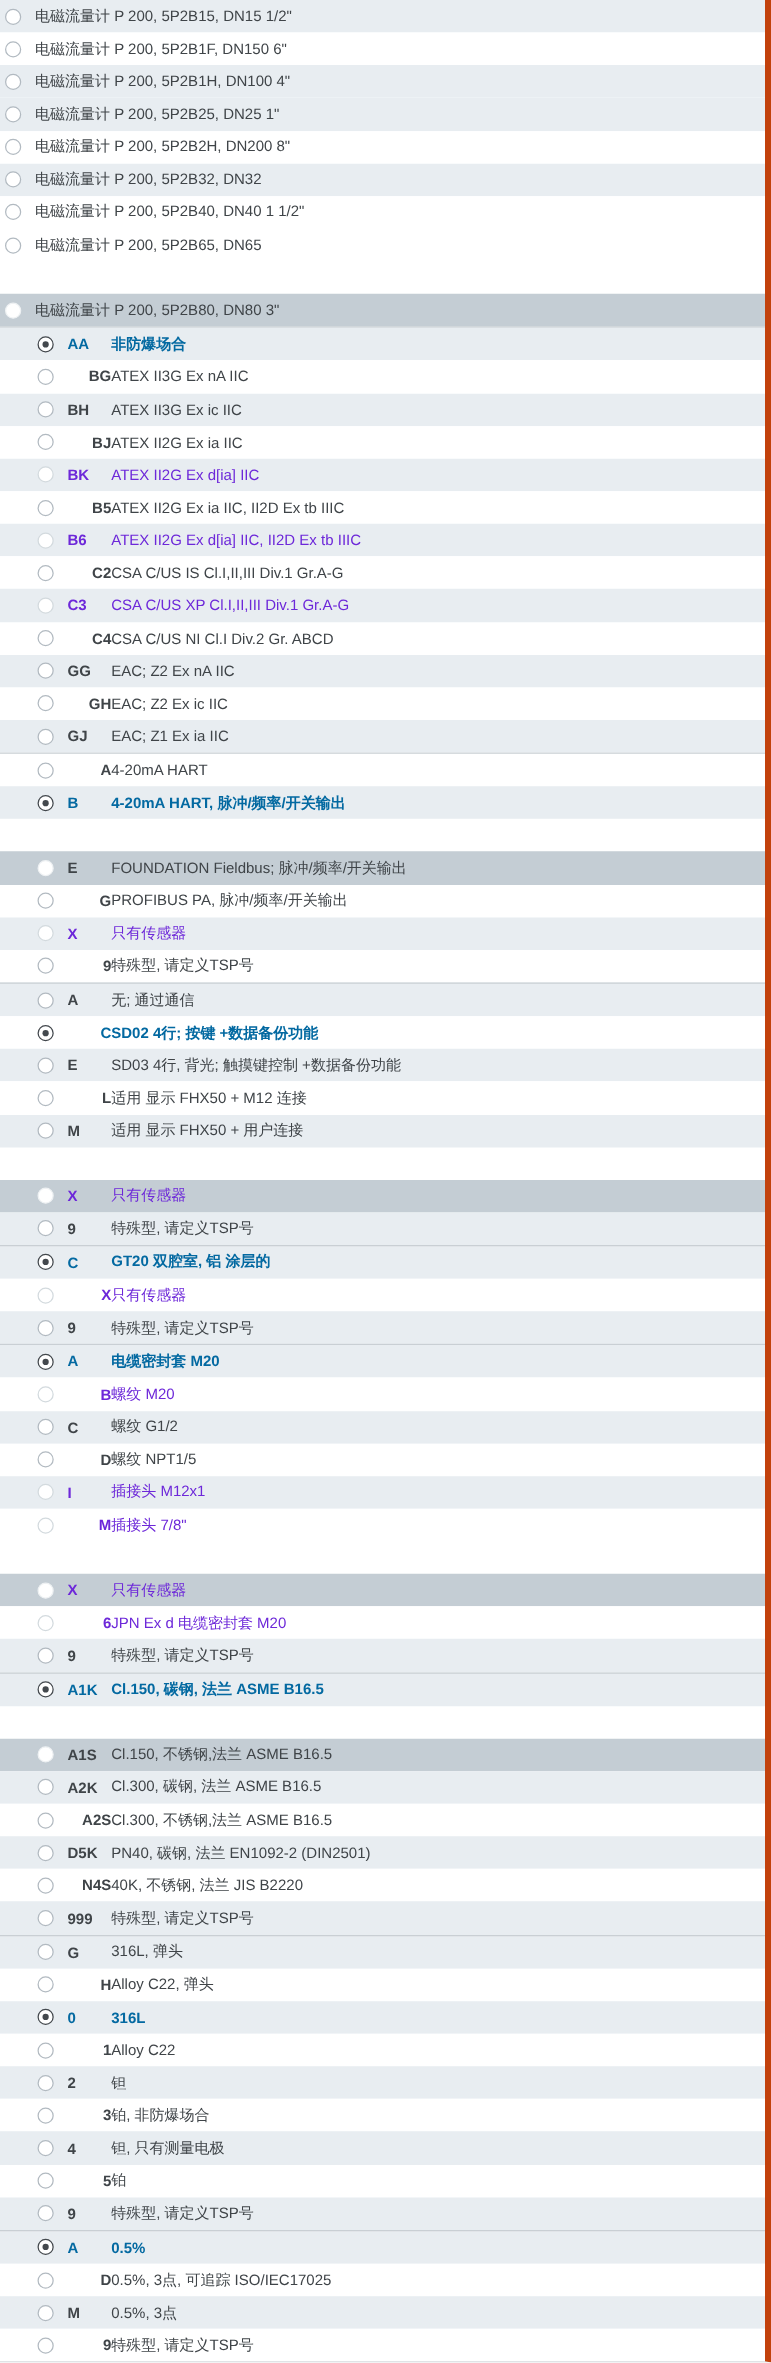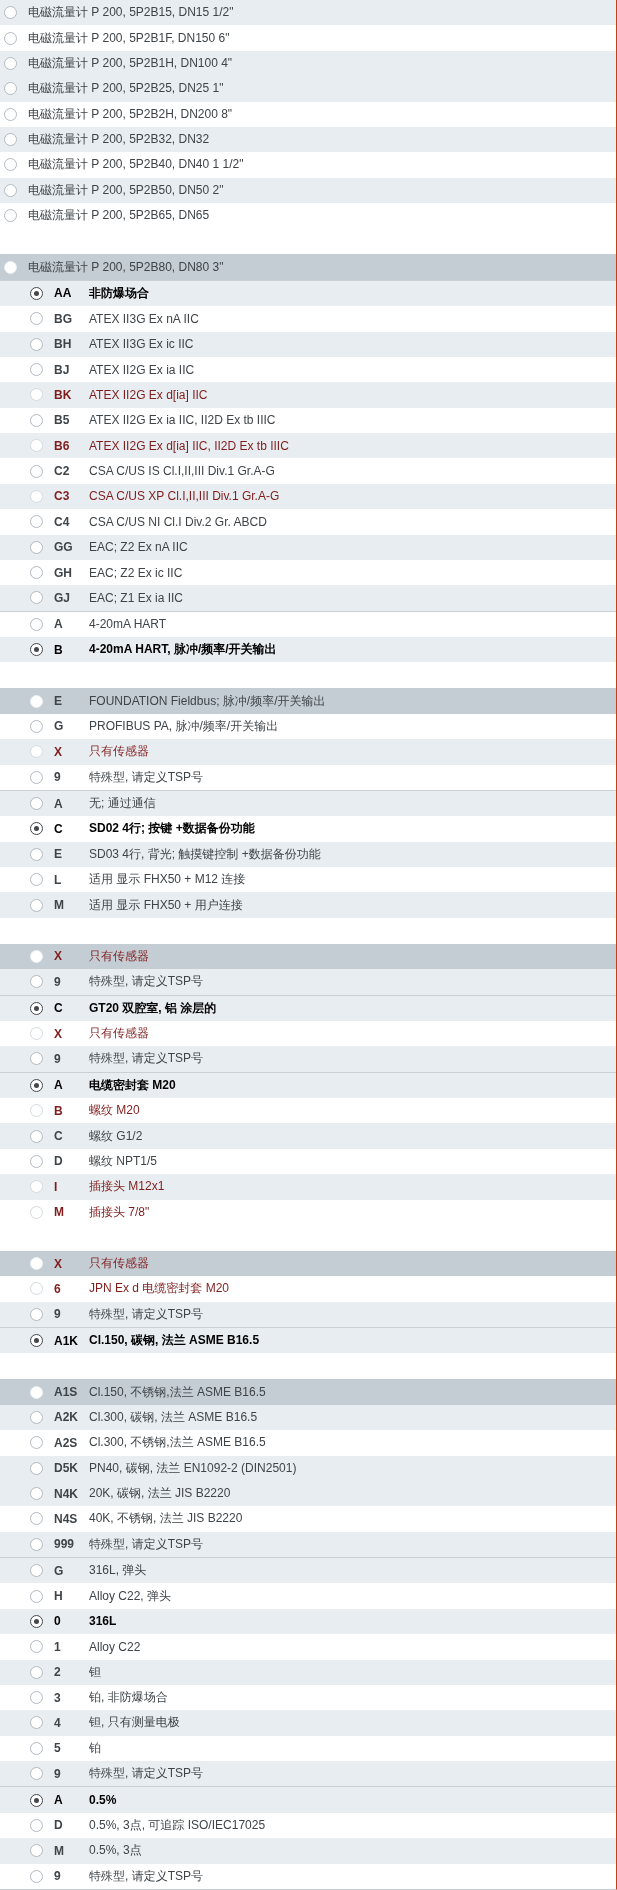--- a/index.html
+++ b/index.html
@@ -1,44 +1,44 @@
 <!DOCTYPE html>
 <html><head>
 <meta charset="utf-8">
 <style>
   html,body{margin:0;padding:0;background:#fff;}
   .list{
     width:617px;height:1890px;box-sizing:border-box;
     display:flex;flex-direction:column;
     font-family:"Liberation Sans",sans-serif;font-size:12px;color:#3f4448;
-    background:#fff;border-bottom:1px solid #c9cfd4;border-right:1px solid #c2410c;
+    background:#fff;border-bottom:1px solid #c9cfd4;border-right:5px solid #c2410c;
   }
   .row{flex:1 1 0;min-height:0;display:flex;align-items:center;white-space:nowrap;overflow:hidden;}
   .row.g{background:#e8edf1;}
-  .row.w{background:#ffffff;}
+  .row.w{background:#ffffff;text-align:right;}
   .row.d{background:#c4cdd4;margin-top:26px;}
   .row.sep{border-top:1px solid #c9cfd4;}
   .radio{
     width:13px;height:13px;box-sizing:border-box;flex:none;
     border:1px solid #b2bac1;border-radius:50%;background:#fff;position:relative;
   }
   .product .radio{margin-left:4px;}
   .option  .radio{margin-left:30px;}
   .row.d   .radio{border-color:#eef1f3;}
   .disabled .radio{border-color:#d3dade;}
   .checked  .radio{border-color:#43484d;}
   .checked  .radio::after{
     content:"";position:absolute;left:3px;top:3px;width:5px;height:5px;
     border-radius:50%;background:#43484d;
   }
   .code{font-weight:bold;margin-left:11px;width:35px;flex:none;}
   .product .label{margin-left:11px;}
-  .selected{color:#000000;}
+  .selected{color:#0369a1;}
   .selected .code,.selected .label{font-weight:bold;}
-  .disabled{color:#7f1d1d;}
+  .disabled{color:#6d28d9;}
 </style>
 </head>
 <body>
 
 <div class="list">
     <div class="row product g">
       <span class="radio"></span>
       <span class="label">电磁流量计 P 200, 5P2B15, DN15 1/2"</span>
     </div>
     <div class="row product w">
@@ -58,24 +58,20 @@
       <span class="label">电磁流量计 P 200, 5P2B2H, DN200 8"</span>
     </div>
     <div class="row product g">
       <span class="radio"></span>
       <span class="label">电磁流量计 P 200, 5P2B32, DN32</span>
     </div>
     <div class="row product w">
       <span class="radio"></span>
       <span class="label">电磁流量计 P 200, 5P2B40, DN40 1 1/2"</span>
     </div>
-    <div class="row product g">
-      <span class="radio"></span>
-      <span class="label">电磁流量计 P 200, 5P2B50, DN50 2"</span>
-    </div>
     <div class="row product w">
       <span class="radio"></span>
       <span class="label">电磁流量计 P 200, 5P2B65, DN65</span>
     </div>
     <div class="row product d expanded">
       <span class="radio"></span>
       <span class="label">电磁流量计 P 200, 5P2B80, DN80 3"</span>
     </div>
     <div class="row option g sep selected checked">
       <span class="radio"></span>
@@ -284,25 +280,20 @@
     </div>
     <div class="row option w">
       <span class="radio"></span>
       <span class="code">A2S</span>
       <span class="label">Cl.300, 不锈钢,法兰 ASME B16.5</span>
     </div>
     <div class="row option g">
       <span class="radio"></span>
       <span class="code">D5K</span>
       <span class="label">PN40, 碳钢, 法兰 EN1092-2 (DIN2501)</span>
-    </div>
-    <div class="row option g">
-      <span class="radio"></span>
-      <span class="code">N4K</span>
-      <span class="label">20K, 碳钢, 法兰 JIS B2220</span>
     </div>
     <div class="row option w">
       <span class="radio"></span>
       <span class="code">N4S</span>
       <span class="label">40K, 不锈钢, 法兰 JIS B2220</span>
     </div>
     <div class="row option g">
       <span class="radio"></span>
       <span class="code">999</span>
       <span class="label">特殊型, 请定义TSP号</span>

